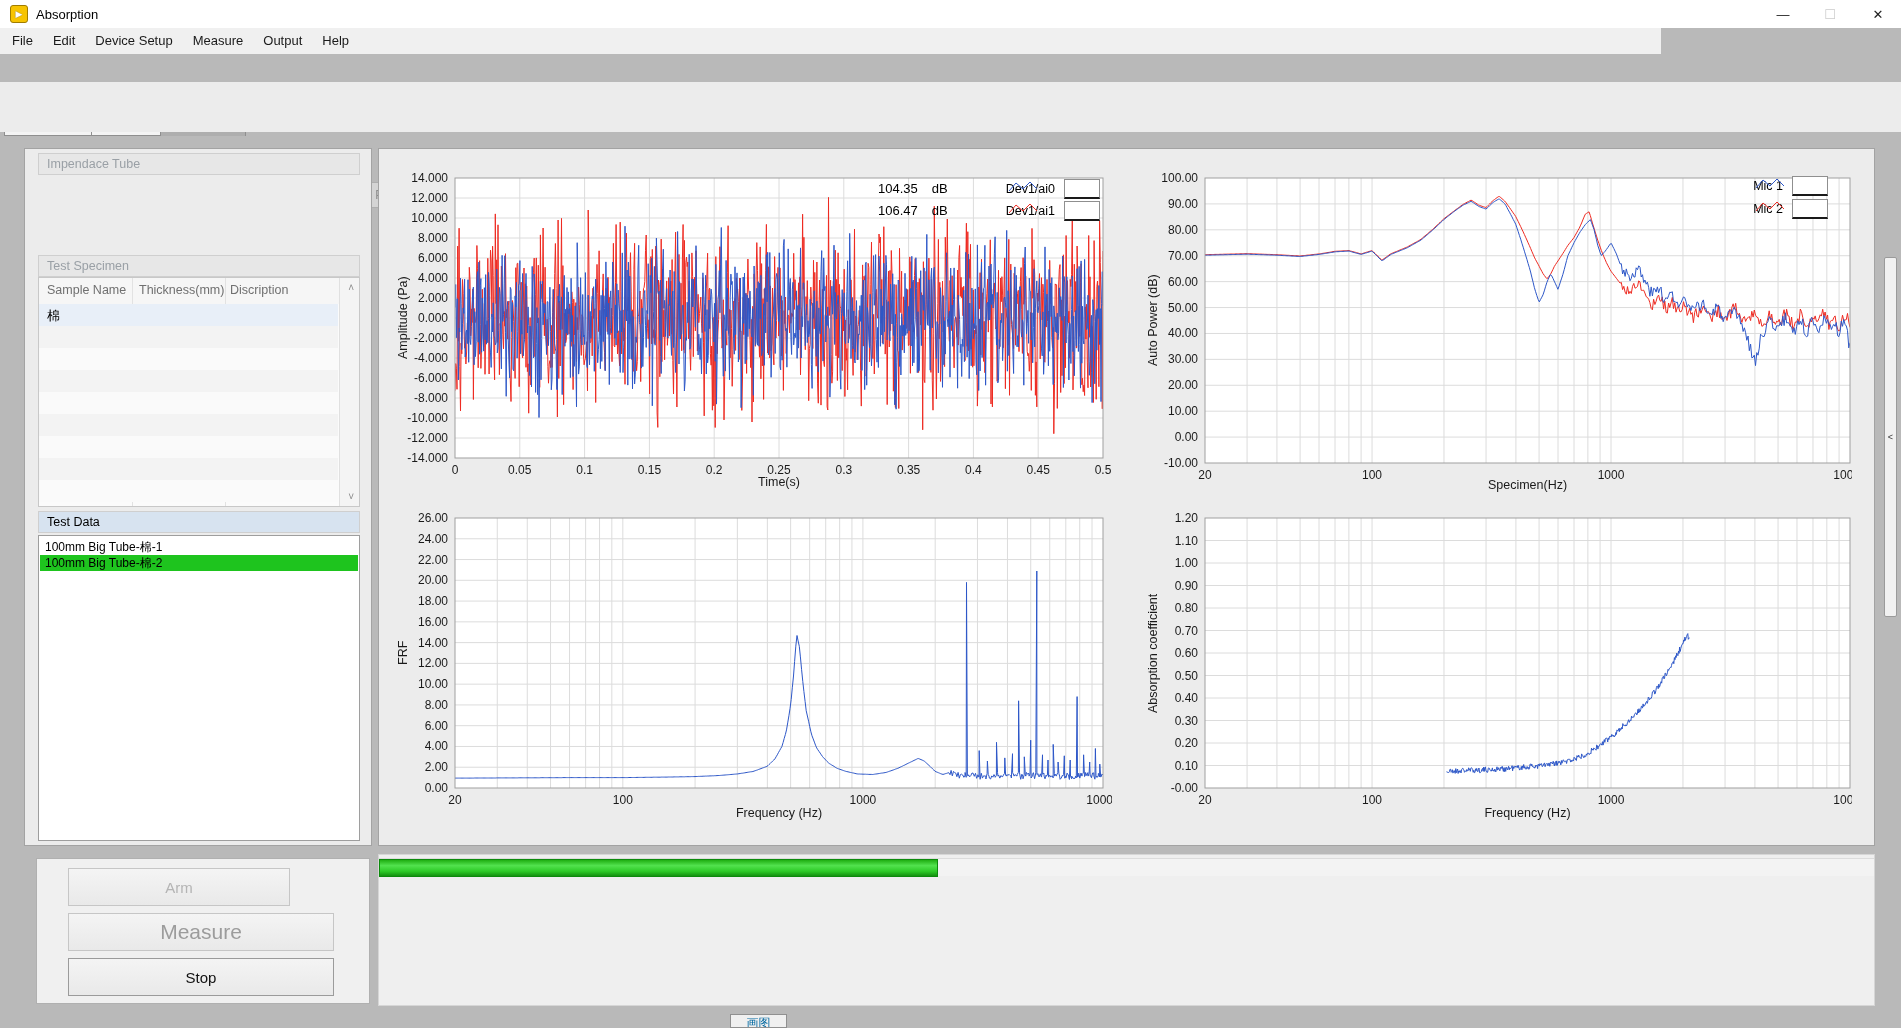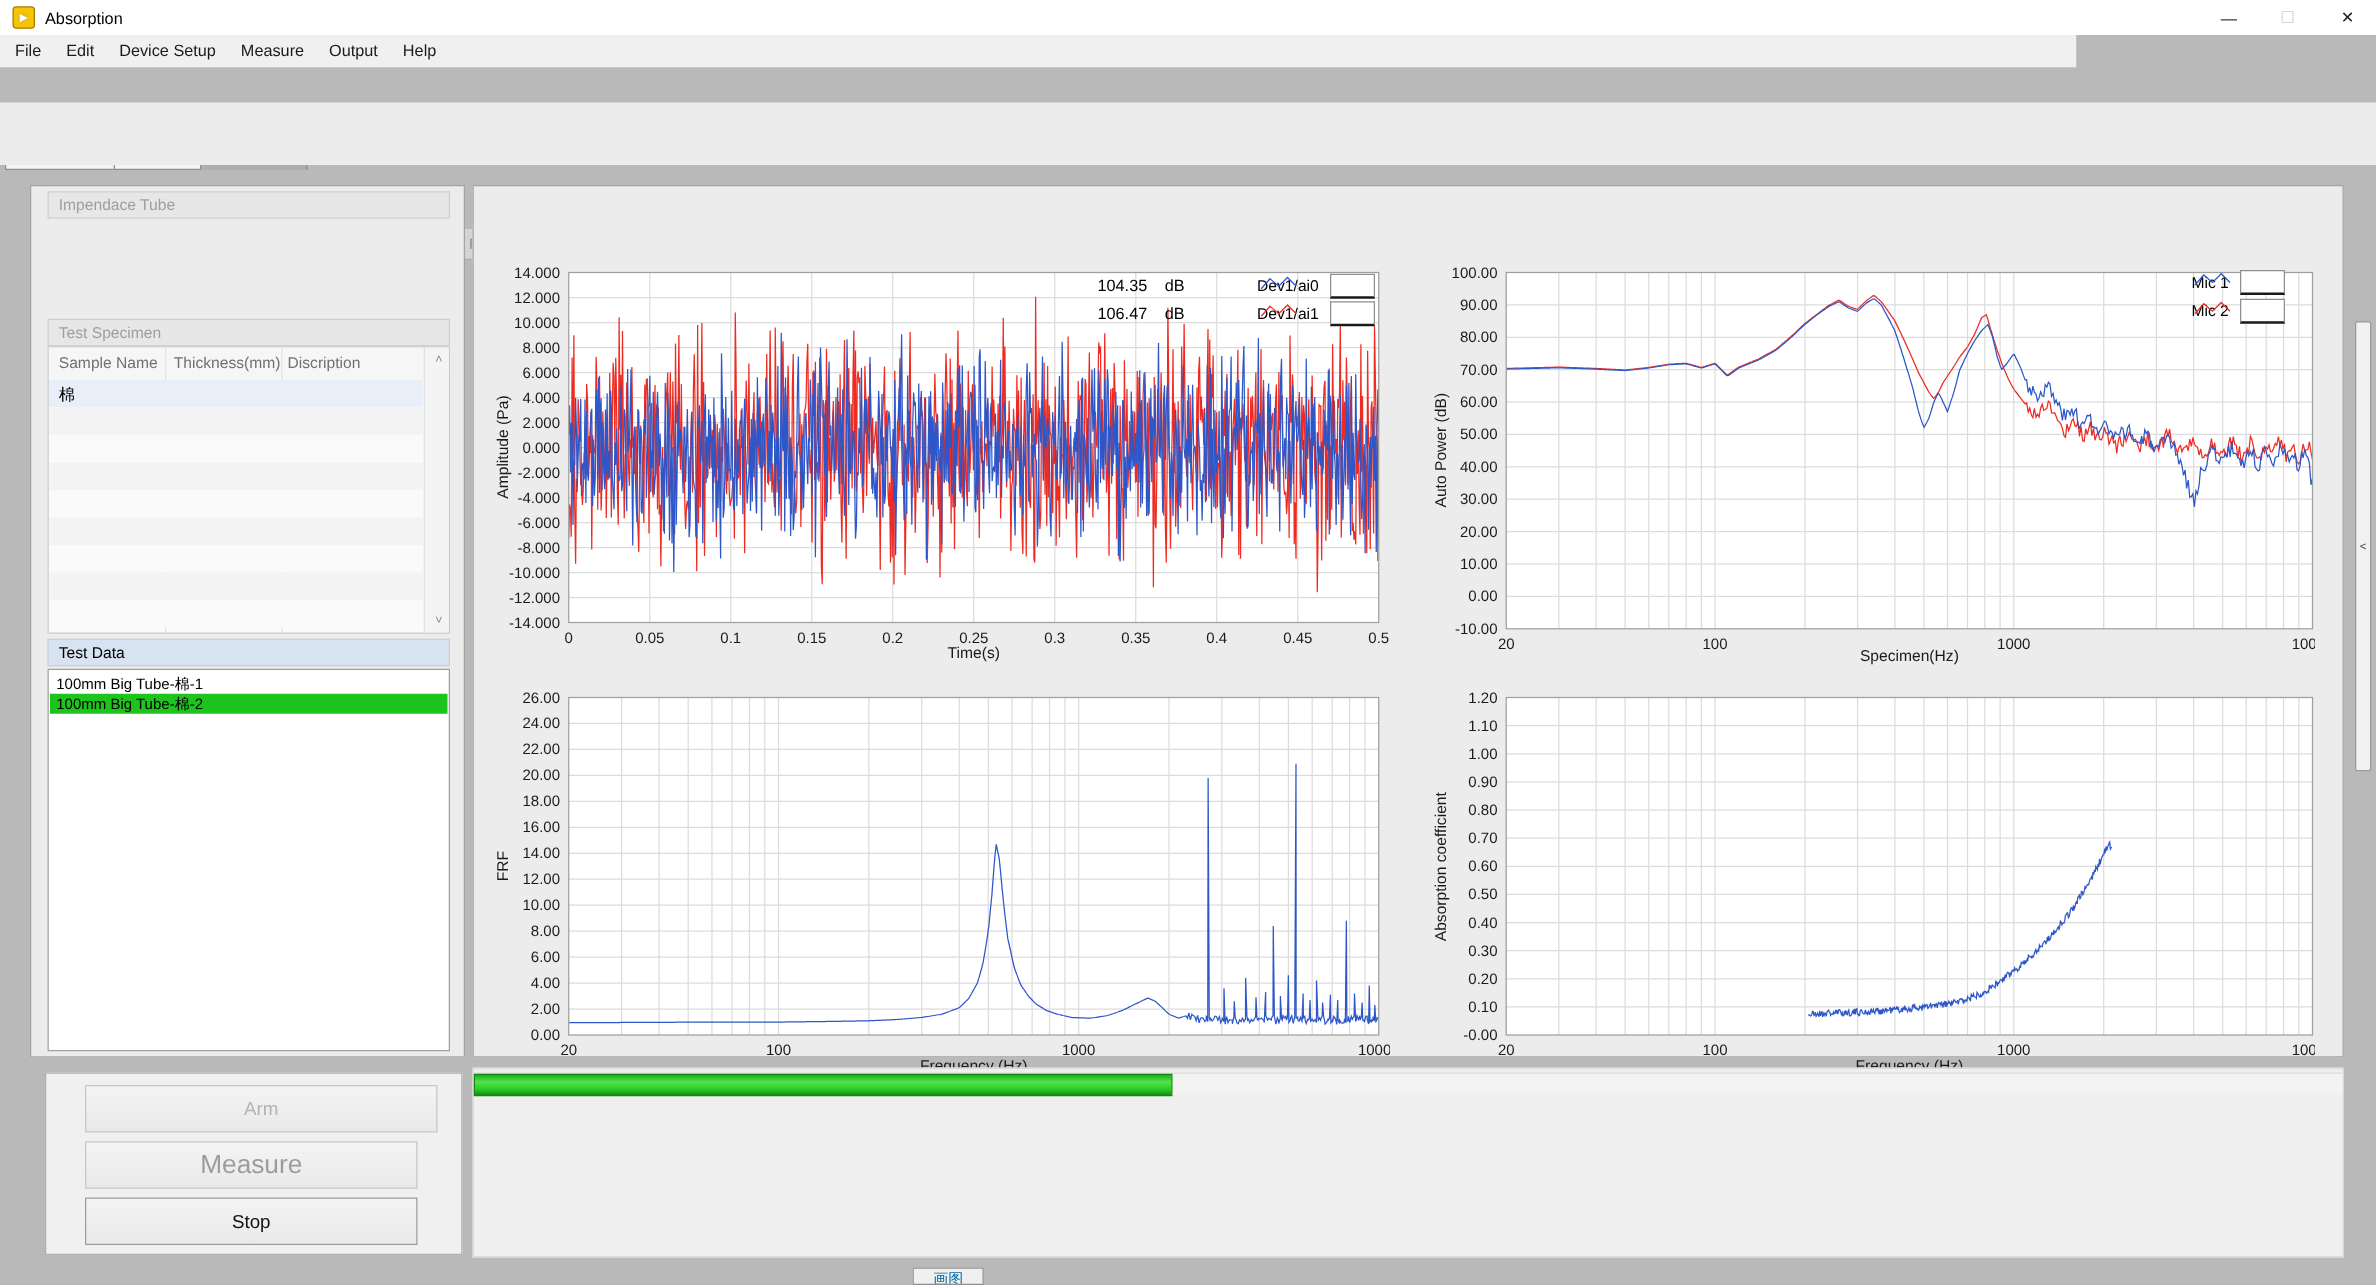--- a/index.html
+++ b/index.html
@@ -36,21 +36,21 @@
 .colline{position:absolute;top:0;bottom:0;width:1px;background:#e2e2e2;}
 .trow{position:absolute;left:0;right:21px;height:22px;}
 .trow .cell{position:absolute;left:8px;top:3px;font-size:13px;color:#000;}
 .gutter{position:absolute;right:0;top:0;bottom:0;width:20px;background:#f4f4f4;border-left:1px solid #e0e0e0;}
 .garrow{position:absolute;right:5px;font-size:10px;color:#8a8a8a;}
 .list{position:absolute;background:#ffffff;border:1px solid #9e9e9e;}
 .litem{position:absolute;left:1px;right:1px;height:16px;font-size:12px;color:#000;line-height:16px;padding-left:5px;white-space:nowrap;}
 .litem.selected{background:#1ec41e;}
 .bigbtn{position:absolute;background:linear-gradient(180deg,#f4f4f4,#e9e9e9);border:1px solid #c6c6c6;display:flex;align-items:center;justify-content:center;}
 
-.chart{position:absolute;margin-top:40px;}
+.chart{position:absolute;}
 .chart svg{position:absolute;left:0;top:0;}
 .ytitle{position:absolute;width:17px;writing-mode:vertical-rl;transform:rotate(180deg);display:flex;align-items:center;justify-content:center;font-size:12.5px;color:#1a1a1a;}
 .xtitle{position:absolute;text-align:center;font-size:12.5px;color:#1a1a1a;}
 .ind{position:absolute;display:flex;gap:14px;font-size:13px;color:#000;}
 .legrow{position:absolute;display:flex;align-items:center;gap:9px;}
 .legrow .lname{font-size:12.5px;color:#000;}
 .legicon{width:36px;height:20px;background:#fff;border:1px solid #8f8f8f;border-bottom:2px solid #1a1a1a;}
 
 .ptrack{position:absolute;left:0;top:3px;width:1495px;height:18px;background:#f3f3f3;border-top:1px solid #dcdcdc;}
 .pfill{position:absolute;left:0;top:0;height:18px;border:1px solid #0c8a0c;background:linear-gradient(180deg,#1fae12 0%,#52e24e 35%,#2ecb28 70%,#149110 100%);}
@@ -125,21 +125,21 @@
     </div>
 
     <div class="sech dark" style="left:13px;top:362px;width:322px;">Test Data</div>
     <div class="list" style="left:13px;top:386px;width:322px;height:306px;">
       <div class="litem" style="top:3px;">100mm Big Tube-棉-1</div>
       <div class="litem selected" style="top:19px;">100mm Big Tube-棉-2</div>
     </div>
   </div>
 
   <div class="panel" style="left:36px;top:858px;width:334px;height:146px;background:#f0f0f0;border-color:#b0b0b0;">
-    <div class="bigbtn" style="left:31px;top:9px;width:282px;height:38px;font-size:15px;color:#b4b4b4;">Arm</div>
+    <div class="bigbtn" style="left:31px;top:9px;width:222px;height:38px;font-size:15px;color:#b4b4b4;">Arm</div>
     <div class="bigbtn" style="left:31px;top:54px;width:266px;height:38px;font-size:21px;color:#9c9c9c;">Measure</div>
     <div class="bigbtn" style="left:31px;top:99px;width:266px;height:38px;font-size:15px;color:#111;border-color:#9b9b9b;">Stop</div>
   </div>
 
   <div class="panel" style="left:378px;top:148px;width:1497px;height:698px;"></div>
 
   <div class="chart" style="left:390px;top:148px;width:722px;height:352px;">
     <svg width="722" height="352">
         <rect x="65" y="30" width="648" height="280" fill="#ffffff"></rect>
         <g stroke="#dcdcdc" stroke-width="1">

